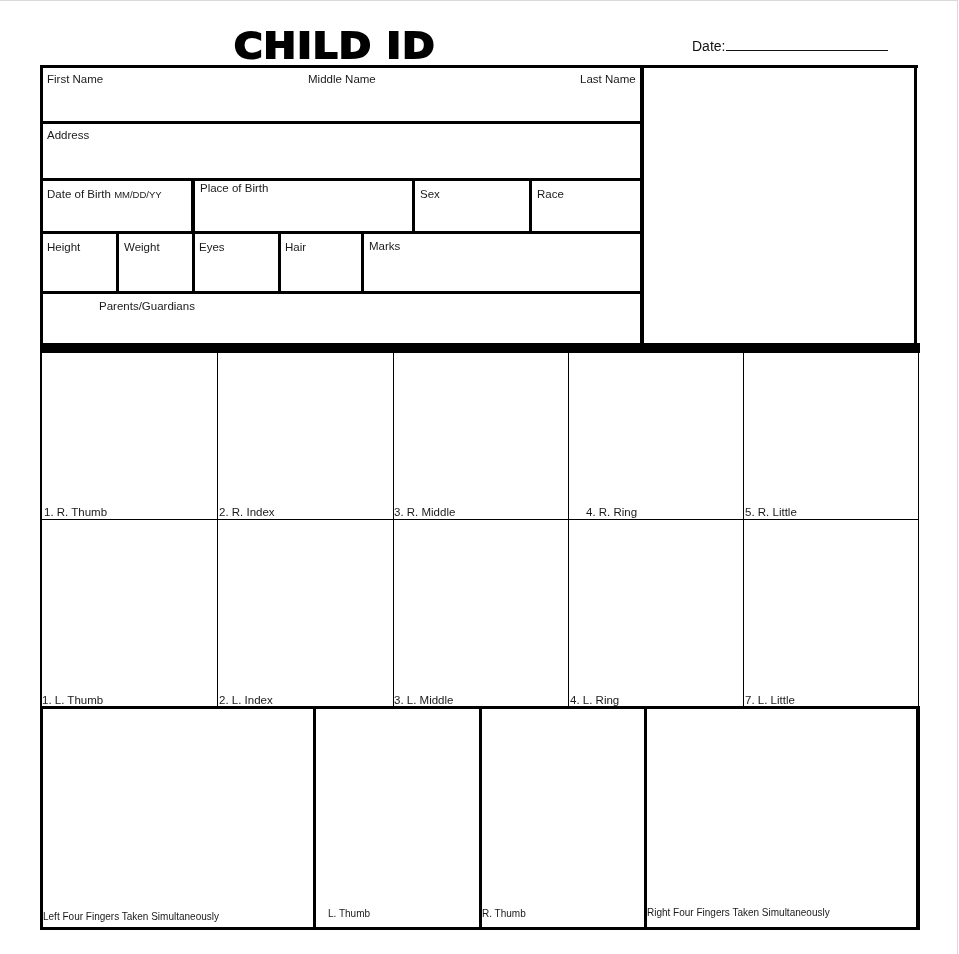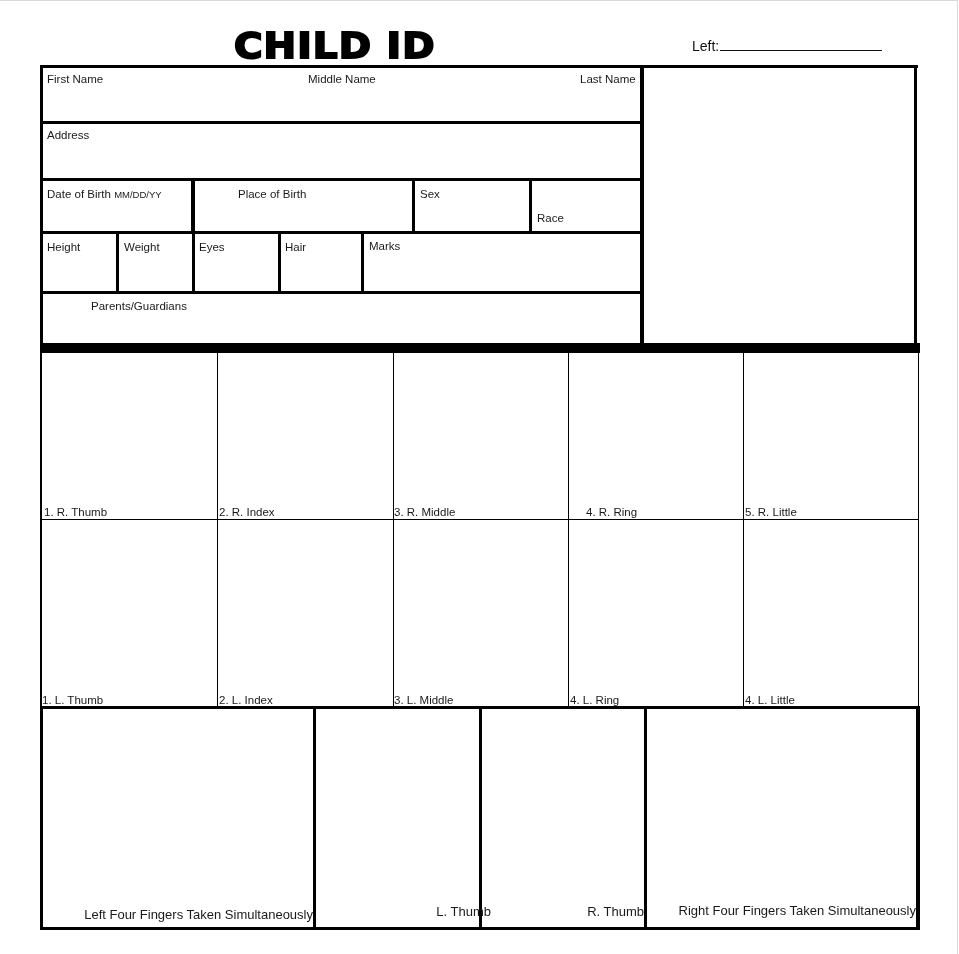--- a/index.html
+++ b/index.html
@@ -11,31 +11,31 @@
            font-weight:900; font-size:36px; letter-spacing:1px; line-height:40px; color:#000;
            transform:scaleX(1.08); transform-origin:left top; -webkit-text-stroke:2px #000; }
   .date { position:absolute; left:692px; top:36px; font-size:14px; color:#111; }
   .date-line { display:inline-block; width:162px; border-bottom:1px solid #111; height:14px; vertical-align:baseline; margin-left:1px; }
   .lbl { position:absolute; font-size:11.5px; color:#1a1a1a; white-space:nowrap; }
   .lbl small { font-size:9.5px; }
   .hline { position:absolute; background:#000; }
   .vline { position:absolute; background:#000; }
   .cell { position:absolute; box-sizing:border-box; }
   .fp-lbl { position:absolute; font-size:11.5px; color:#1a1a1a; white-space:nowrap; }
-  .bt-lbl { position:absolute; font-size:13px; color:#1a1a1a; white-space:nowrap; text-align:right; }
+  .bt-lbl { position:absolute; font-size:10px; color:#1a1a1a; white-space:nowrap; text-align:left; }
 </style>
 </head>
 <body>
 
 <div class="page-edge-top"></div>
 <div class="page-edge-right"></div>
 
 <div class="title">CHILD ID</div>
 <div class="date">
-  <span>Left:</span><span class="date-line"></span>
+  <span>Date:</span><span class="date-line"></span>
 </div>
 
 <div>
 
   <div class="hline" style="left:40px;top:65px;width:878px;height:3px;"></div>
   <div class="vline" style="left:40px;top:65px;width:3px;height:280px;"></div>
   <div class="vline" style="left:640px;top:65px;width:4px;height:280px;"></div>
   <div class="vline" style="left:914px;top:65px;width:3px;height:280px;"></div>
 
   <div class="hline" style="left:40px;top:121px;width:603px;height:3px;"></div>
@@ -54,26 +54,26 @@
   </div>
 
   <div class="vline" style="left:191px;top:180px;width:4px;height:52px;"></div>
   <div class="vline" style="left:412px;top:180px;width:3px;height:52px;"></div>
   <div class="vline" style="left:529px;top:180px;width:3px;height:52px;"></div>
 
   <div class="cell" style="left:43px;top:181px;width:148px;height:50px;">
     <span class="lbl" style="left:4px;top:7px;"><span>Date of Birth</span> <small>MM/DD/YY</small></span>
   </div>
   <div class="cell" style="left:195px;top:181px;width:217px;height:50px;">
-    <span class="lbl" style="left:5px;top:7px;margin-left:38px;">Place of Birth</span>
+    <span class="lbl" style="left:5px;top:1px;">Place of Birth</span>
   </div>
   <div class="cell" style="left:415px;top:181px;width:92px;height:50px;padding-left:32px;">
     <span class="lbl" style="left:5px;top:7px;">Sex</span>
   </div>
-  <div class="cell" style="left:532px;top:181px;width:108px;height:50px;margin-top:24px;">
+  <div class="cell" style="left:532px;top:181px;width:108px;height:50px;">
     <span class="lbl" style="left:5px;top:7px;">Race</span>
   </div>
 
   <div class="vline" style="left:116px;top:233px;width:3px;height:59px;"></div>
   <div class="vline" style="left:192px;top:233px;width:3px;height:59px;"></div>
   <div class="vline" style="left:278px;top:233px;width:3px;height:59px;"></div>
   <div class="vline" style="left:361px;top:233px;width:3px;height:59px;"></div>
 
   <div class="cell" style="left:43px;top:234px;width:66px;height:57px;">
     <span class="lbl" style="left:4px;top:7px;">Height</span>
@@ -85,21 +85,21 @@
     <span class="lbl" style="left:4px;top:7px;">Eyes</span>
   </div>
   <div class="cell" style="left:281px;top:234px;width:80px;height:57px;">
     <span class="lbl" style="left:4px;top:7px;">Hair</span>
   </div>
   <div class="cell" style="left:364px;top:234px;width:276px;height:57px;padding-left:36px;">
     <span class="lbl" style="left:5px;top:6px;">Marks</span>
   </div>
 
   <div class="cell" style="left:43px;top:294px;width:597px;height:49px;">
-    <span class="lbl" style="left:4px;top:6px;padding-left:44px;">Parents/Guardians</span>
+    <span class="lbl" style="left:12px;top:6px;padding-left:44px;">Parents/Guardians</span>
   </div>
 
   <div class="cell" style="left:644px;top:68px;width:270px;height:275px;"></div>
 </div>
 
 <div class="hline" style="left:40px;top:343px;width:880px;height:10px;"></div>
 
 <div>
 
   <div class="vline" style="left:40px;top:353px;width:2px;height:354px;"></div>
@@ -133,21 +133,21 @@
   <div class="cell" style="left:218px;top:520px;width:175px;height:186px;">
     <span class="fp-lbl" style="left:1px;bottom:0px;">2. L. Index</span>
   </div>
   <div class="cell" style="left:394px;top:520px;width:174px;height:186px;">
     <span class="fp-lbl" style="left:0px;bottom:0px;">3. L. Middle</span>
   </div>
   <div class="cell" style="left:569px;top:520px;width:174px;height:186px;">
     <span class="fp-lbl" style="left:1px;bottom:0px;text-align:center;">4. L. Ring</span>
   </div>
   <div class="cell" style="left:744px;top:520px;width:174px;height:186px;">
-    <span class="fp-lbl" style="left:1px;bottom:0px;">4. L. Little</span>
+    <span class="fp-lbl" style="left:1px;bottom:0px;">7. L. Little</span>
   </div>
 </div>
 
 <div>
   <div class="hline" style="left:40px;top:706px;width:880px;height:3px;"></div>
   <div class="hline" style="left:40px;top:927px;width:880px;height:3px;"></div>
   <div class="vline" style="left:40px;top:706px;width:3px;height:224px;"></div>
   <div class="vline" style="left:313px;top:706px;width:3px;height:224px;"></div>
   <div class="vline" style="left:479px;top:706px;width:3px;height:224px;"></div>
   <div class="vline" style="left:644px;top:706px;width:3px;height:224px;"></div>

